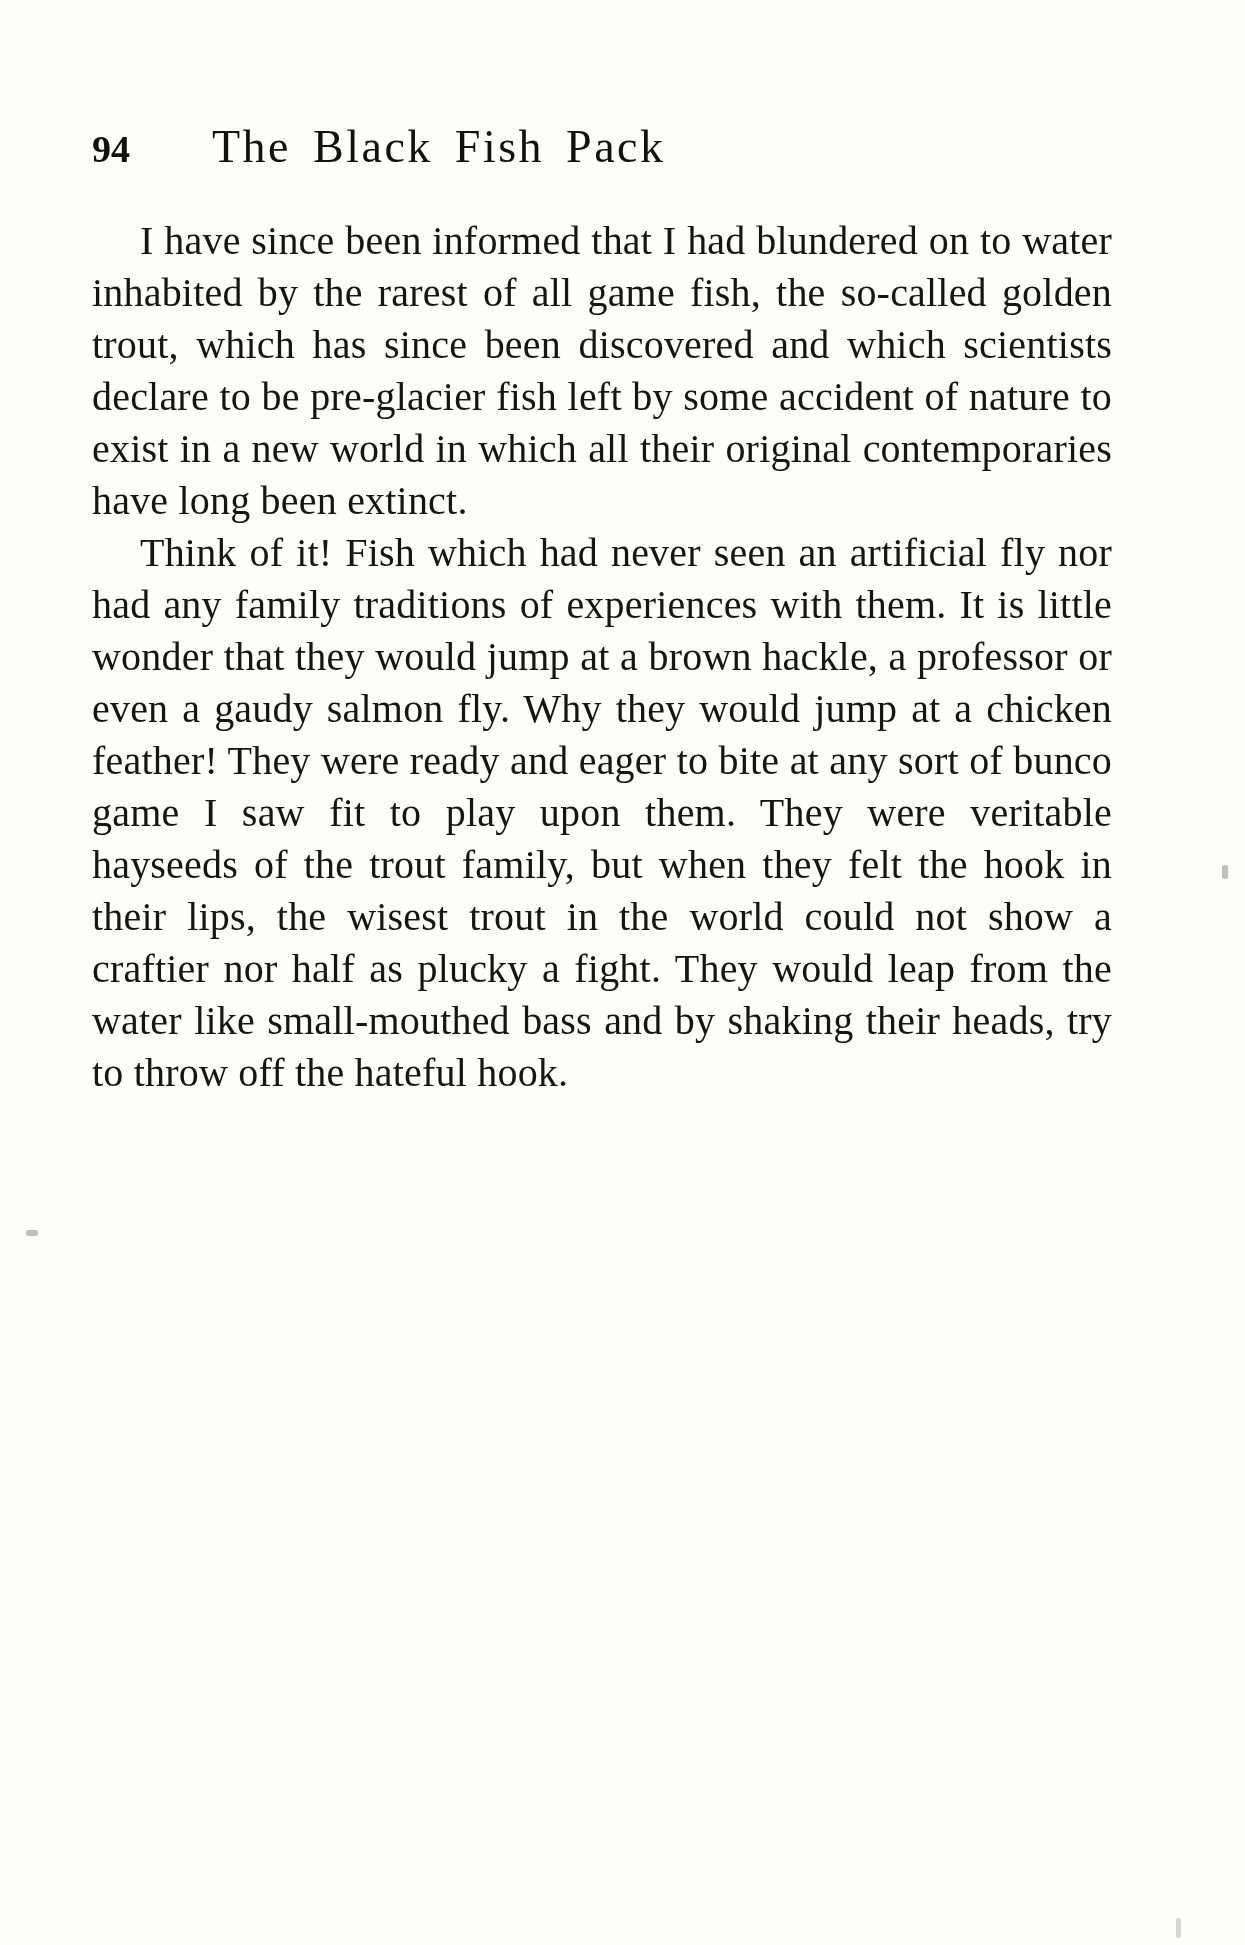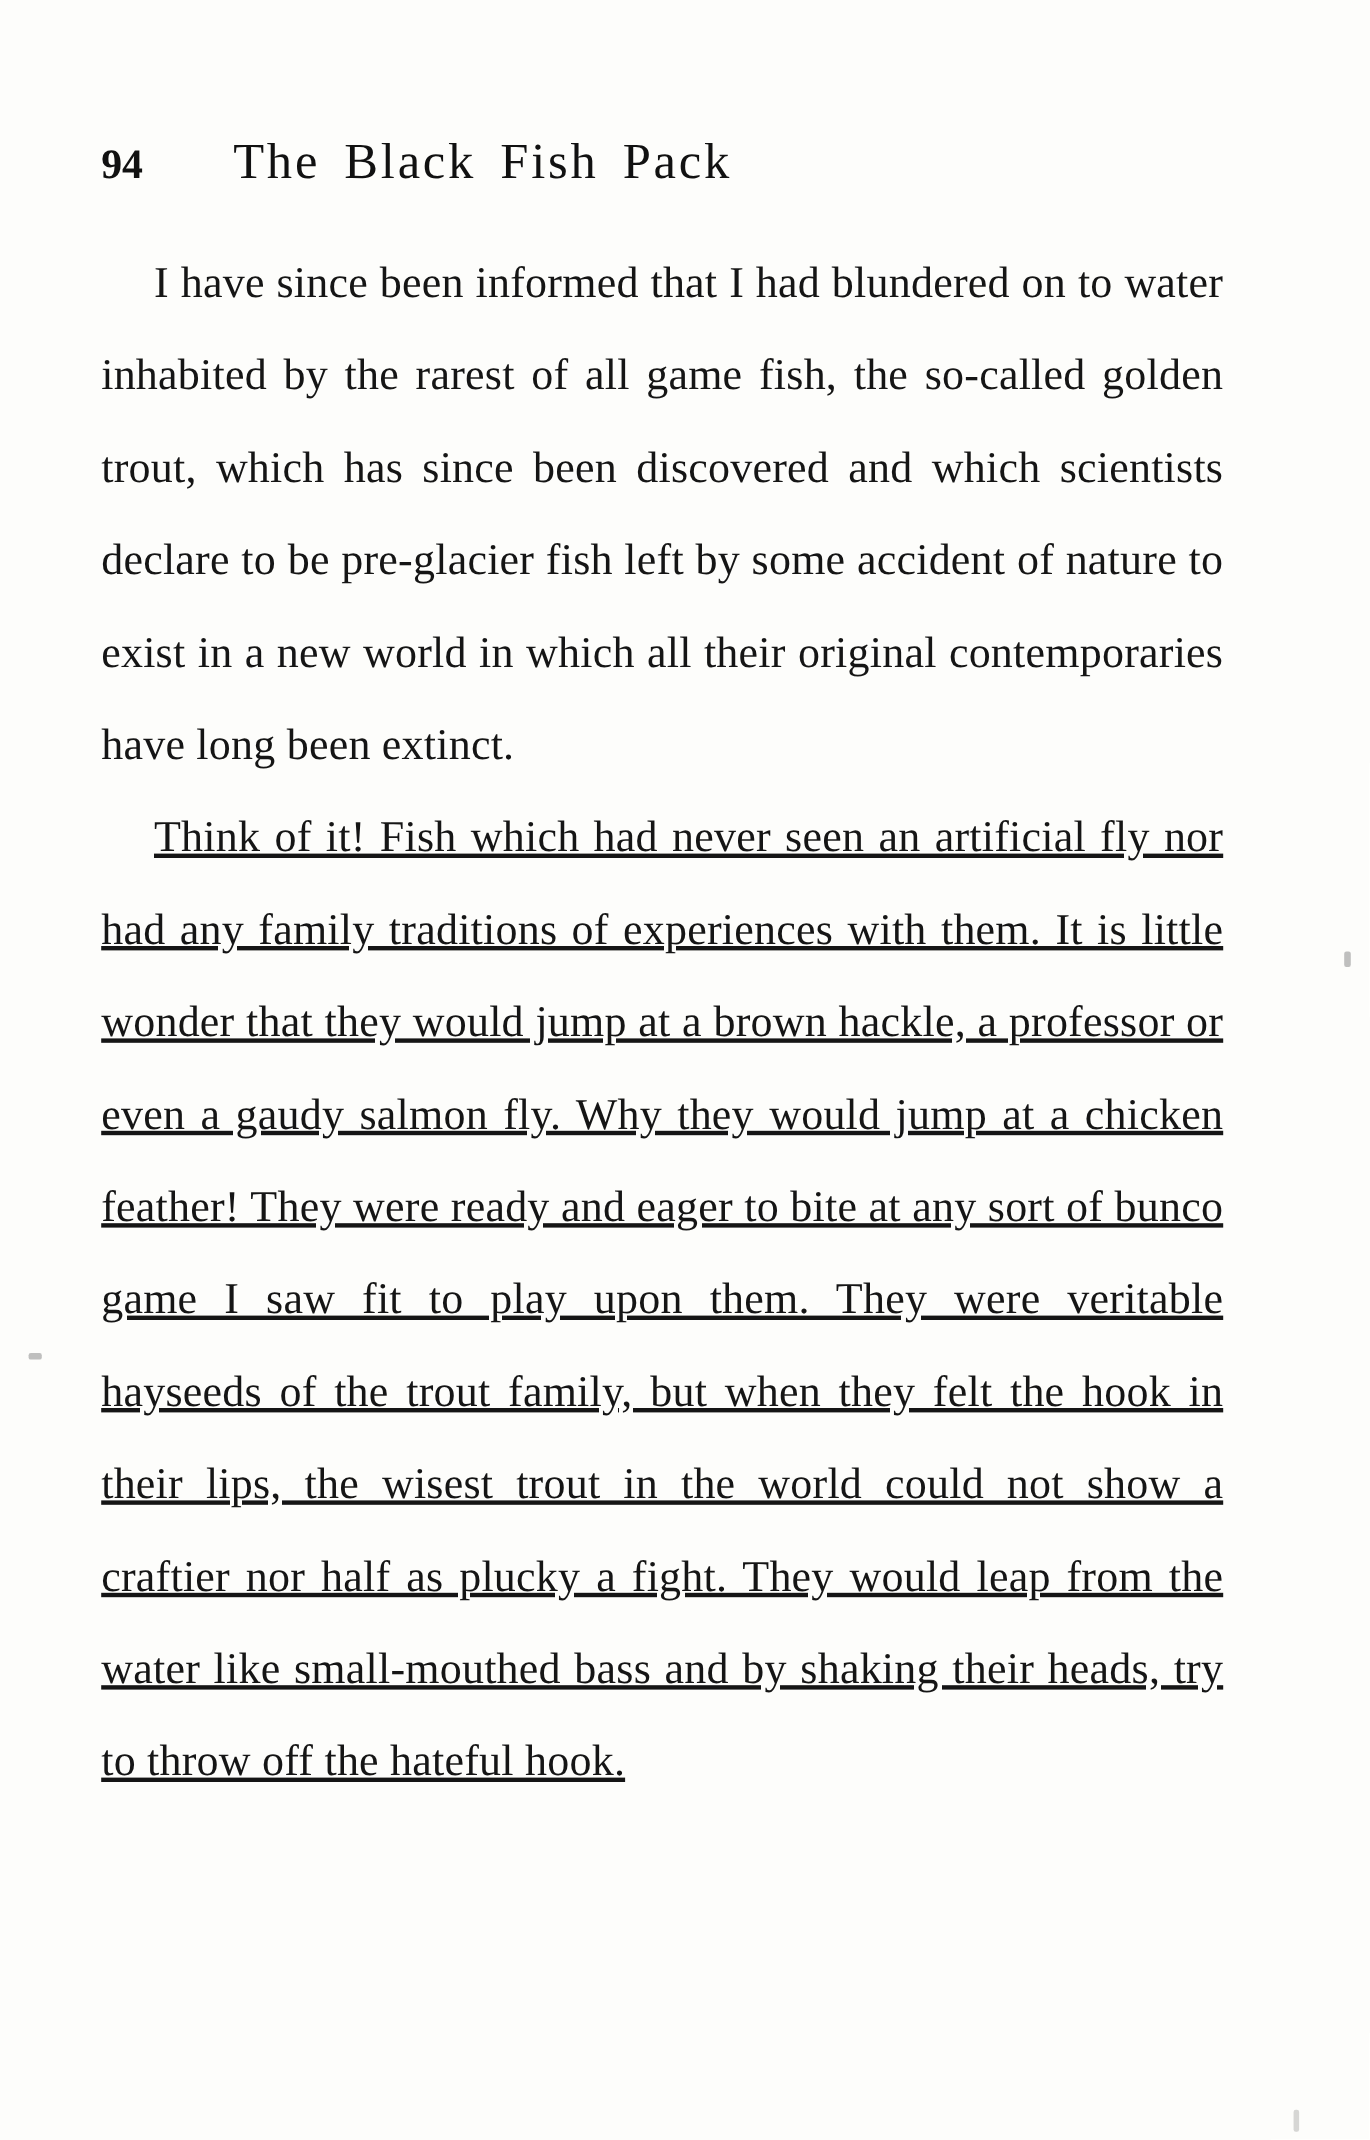--- a/index.html
+++ b/index.html
@@ -51,30 +51,29 @@
     font-size: 46px;
     font-weight: 400;
     letter-spacing: 2.5px;
     color: #111;
     word-spacing: 8px;
   }
 
   .body-text p {
     margin: 0;
     font-size: 40px;
-    line-height: 84px;
+    line-height: 52px;
     text-align: justify;
     text-justify: inter-word;
     color: #151515;
     letter-spacing: 0.2px;
   }
 
   .body-text p + p {
     margin-top: 0;
-    text-decoration: underline;
   }
 
   .indent {
     text-indent: 48px;
   }
 
   
   .speck {
     position: absolute;
     background: #8d8d8d;

